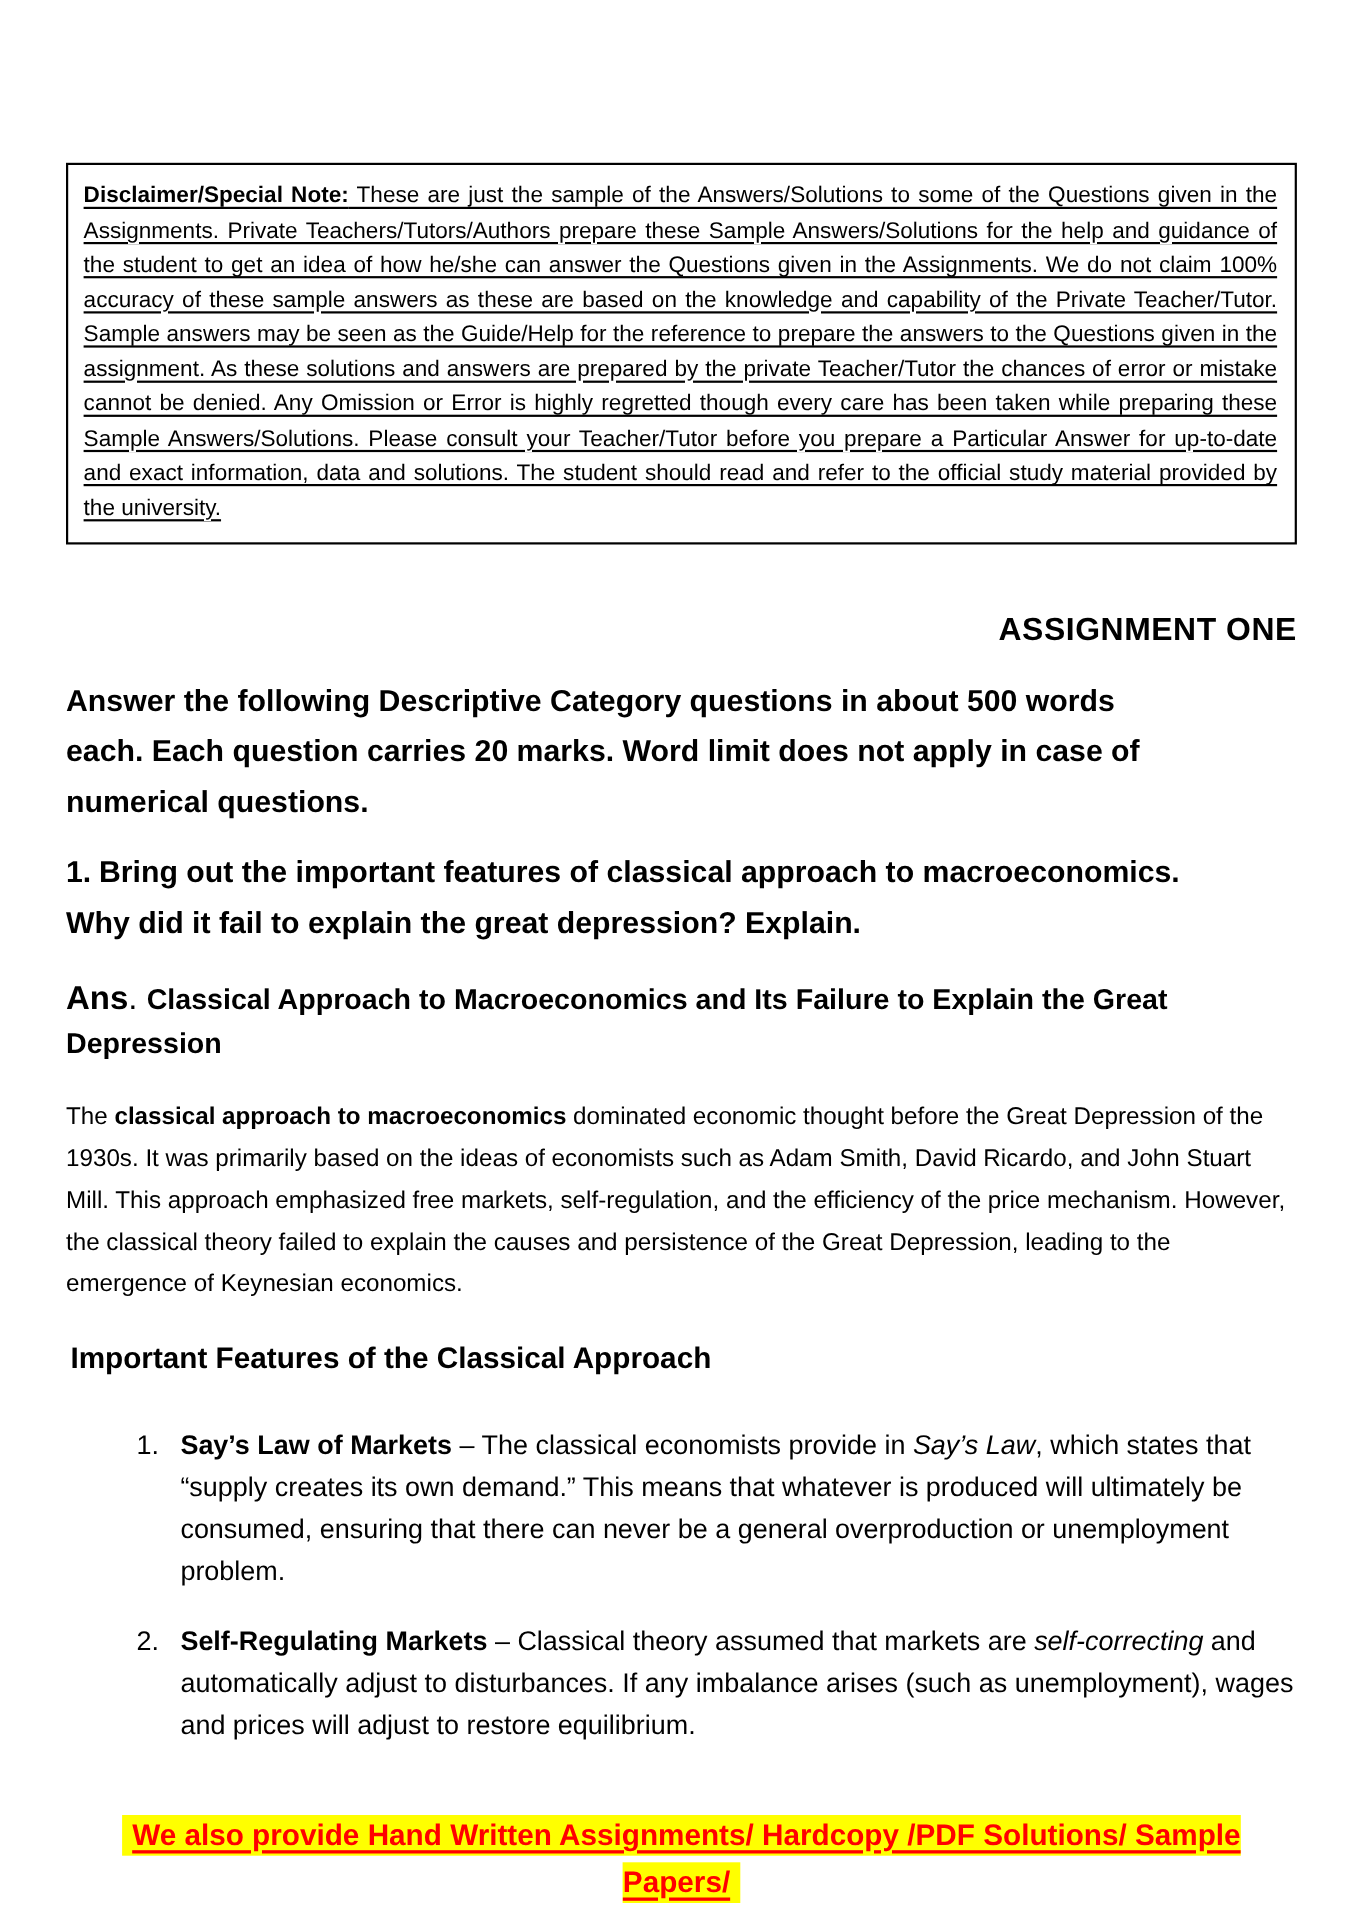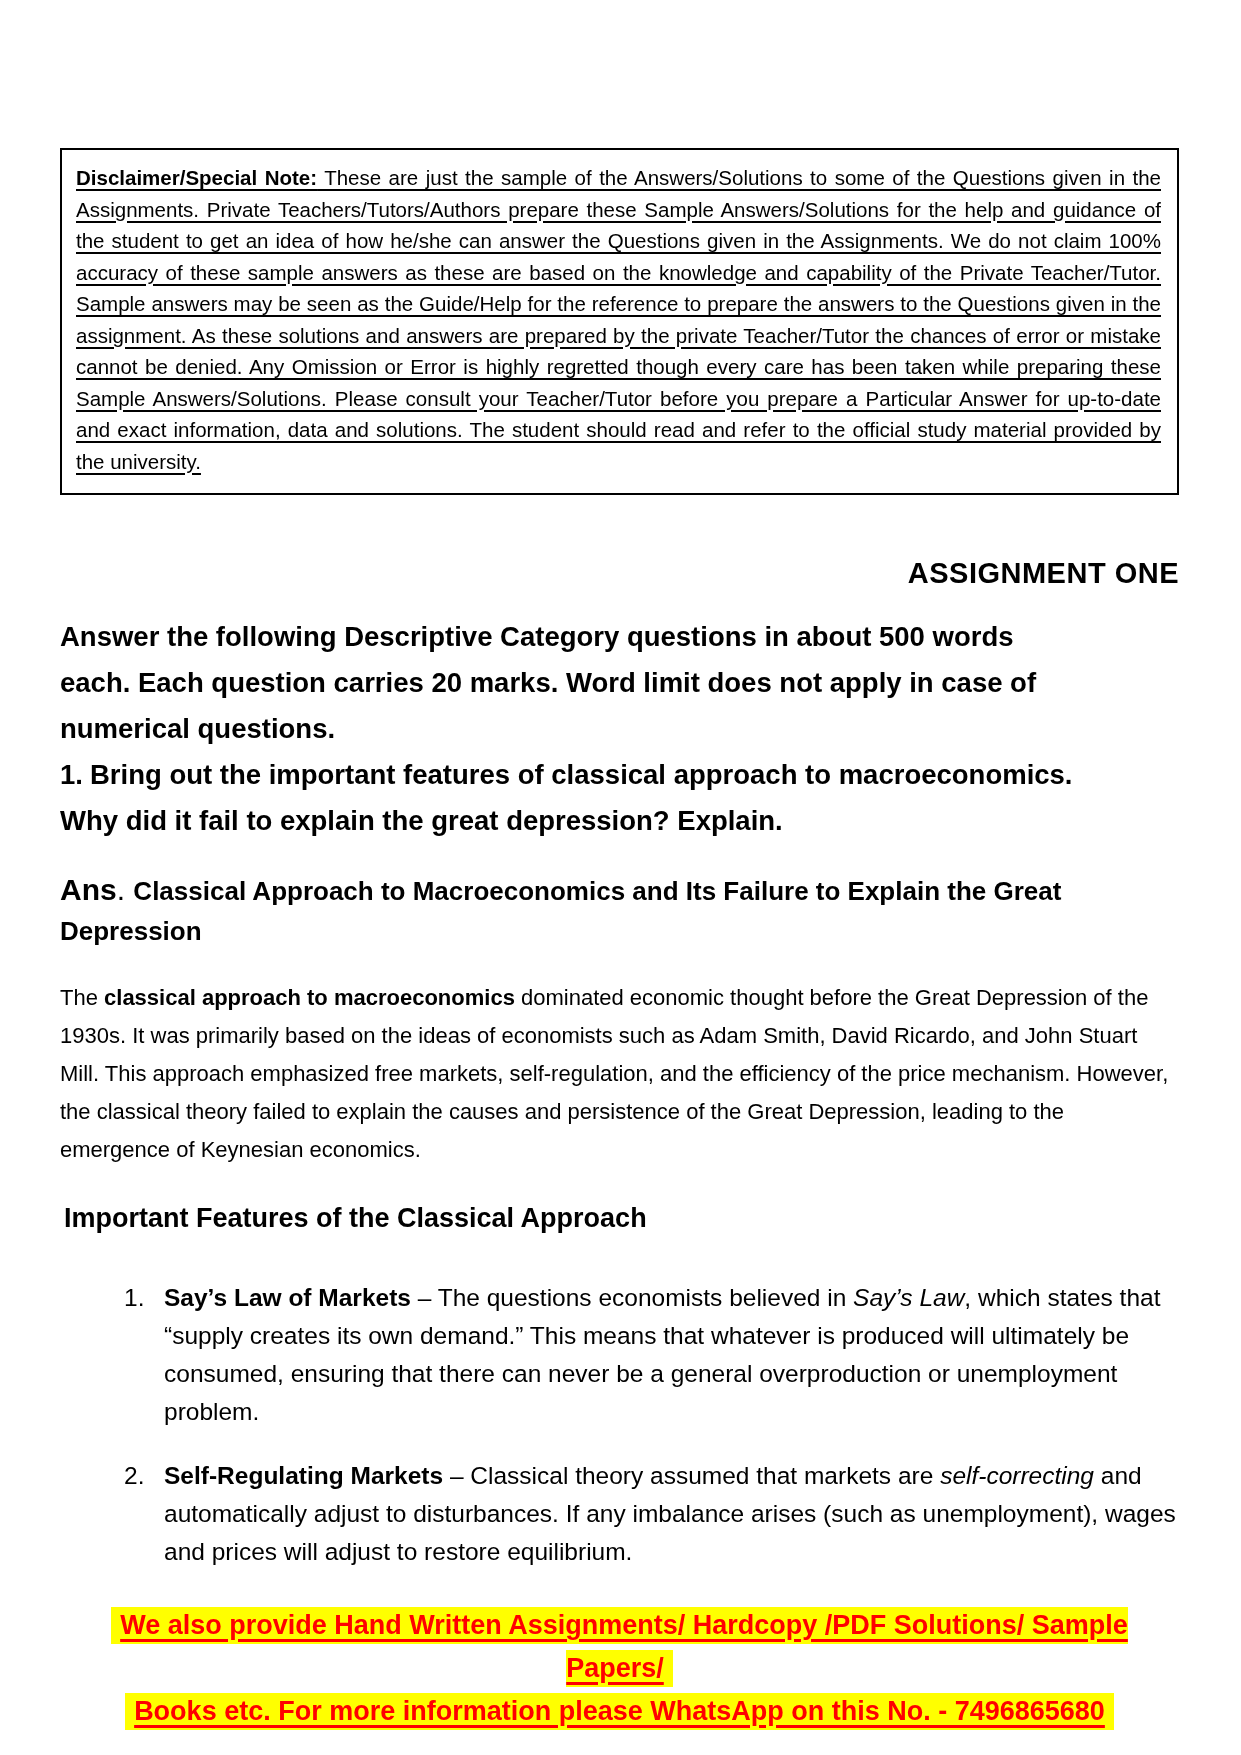--- a/index.html
+++ b/index.html
@@ -26,21 +26,21 @@
   .disclaimer-label { font-weight:bold; }
   
   .assignment-title {
     margin:62px 0 0;
     text-align:right;
     font-size:29px;
     font-weight:bold;
     letter-spacing:0.5px;
   }
   .intro { margin-top:24px; font-size:27.5px; font-weight:bold; line-height:46px; }
-  .question { font-size:27.5px; font-weight:bold; line-height:46px; }
+  .question { margin-top:18px; font-size:27.5px; font-weight:bold; line-height:46px; }
   .q-number { margin-right:7px; }
   .ans-heading { margin:26px 0 0; font-weight:bold; font-size:26px; line-height:40px; }
   .ans-word { font-size:30px; }
   .ans-dot  { font-size:30px; font-weight:normal; }
   
   .body-para { margin:28px 0 0; font-size:22px; line-height:38px; }
   .features-heading { margin:30px 4px 0; font-size:27px; font-weight:bold; line-height:38px; }
   .answer-list { margin:16px 0 0; }
   .list-item { display:flex; margin:26px 0 0 64px; font-size:24.5px; line-height:38px; }
   .list-item .num { min-width:40px; flex:none; }
@@ -86,29 +86,28 @@
   <p class="body-para">
     <span>The </span><strong>classical approach to macroeconomics</strong><span> dominated economic thought before the Great Depression of the 1930s. It was primarily based on the ideas of economists such as Adam Smith, David Ricardo, and John Stuart Mill. This approach emphasized free markets, self-regulation, and the efficiency of the price mechanism. However, the classical theory failed to explain the causes and persistence of the Great Depression, leading to the emergence of Keynesian economics.</span>
   </p>
 
   <h2 class="features-heading">Important Features of the Classical Approach</h2>
 
   <div class="answer-list">
     <div class="list-item">
       <span class="num">1.</span>
       <div class="li-text">
-        <strong>Say’s Law of Markets</strong><span> – </span><span>The questions economists believed in </span><em>Say’s Law</em><span>, which states that “supply creates its own demand.” This means that whatever is produced will ultimately be consumed, ensuring that there can never be a general overproduction or unemployment problem.</span>
+        <strong>Say’s Law of Markets</strong><span> – </span><span>The classical economists provide in </span><em>Say’s Law</em><span>, which states that “supply creates its own demand.” This means that whatever is produced will ultimately be consumed, ensuring that there can never be a general overproduction or unemployment problem.</span>
       </div>
     </div>
     <div class="list-item">
       <span class="num">2.</span>
       <div class="li-text">
         <strong>Self-Regulating Markets</strong><span> – </span><span>Classical theory assumed that markets are </span><em>self-correcting</em><span> and automatically adjust to disturbances. If any imbalance arises (such as unemployment), wages and prices will adjust to restore equilibrium.</span>
       </div>
     </div>
   </div>
 
   <div class="footer">
     <div class="footer-line"><span class="hl">We also provide Hand Written Assignments/ Hardcopy /PDF Solutions/ Sample Papers/</span></div>
-    <div class="footer-line"><span class="hl">Books etc. For more information please WhatsApp on this No. - 7496865680</span></div>
   </div>
 
 </div>
 
 </body></html>

